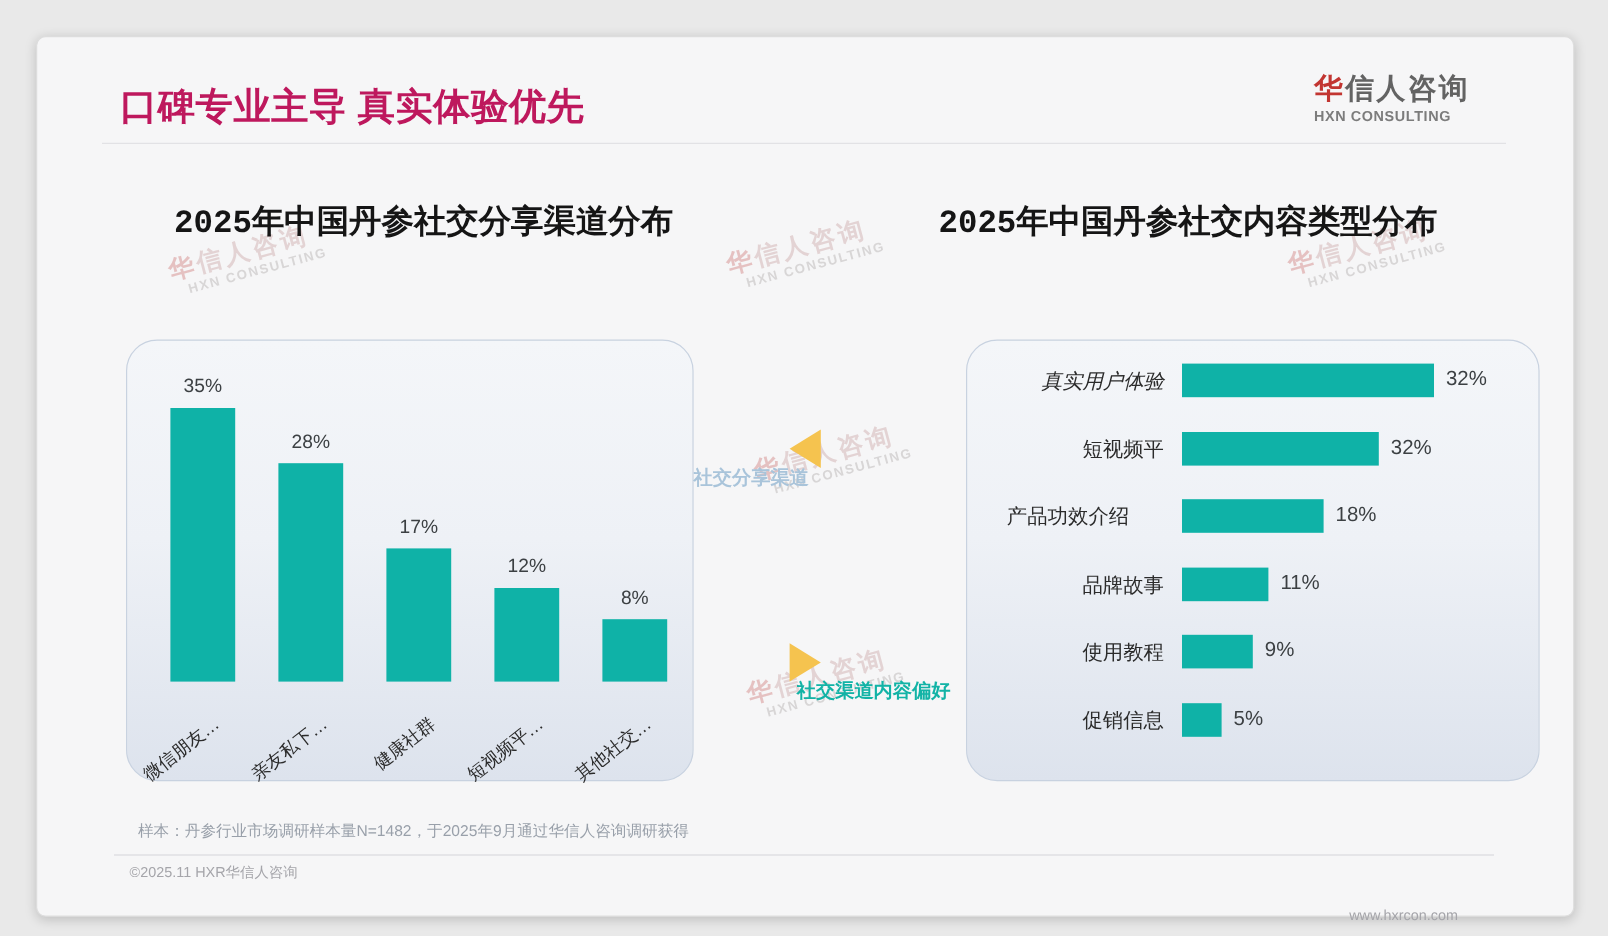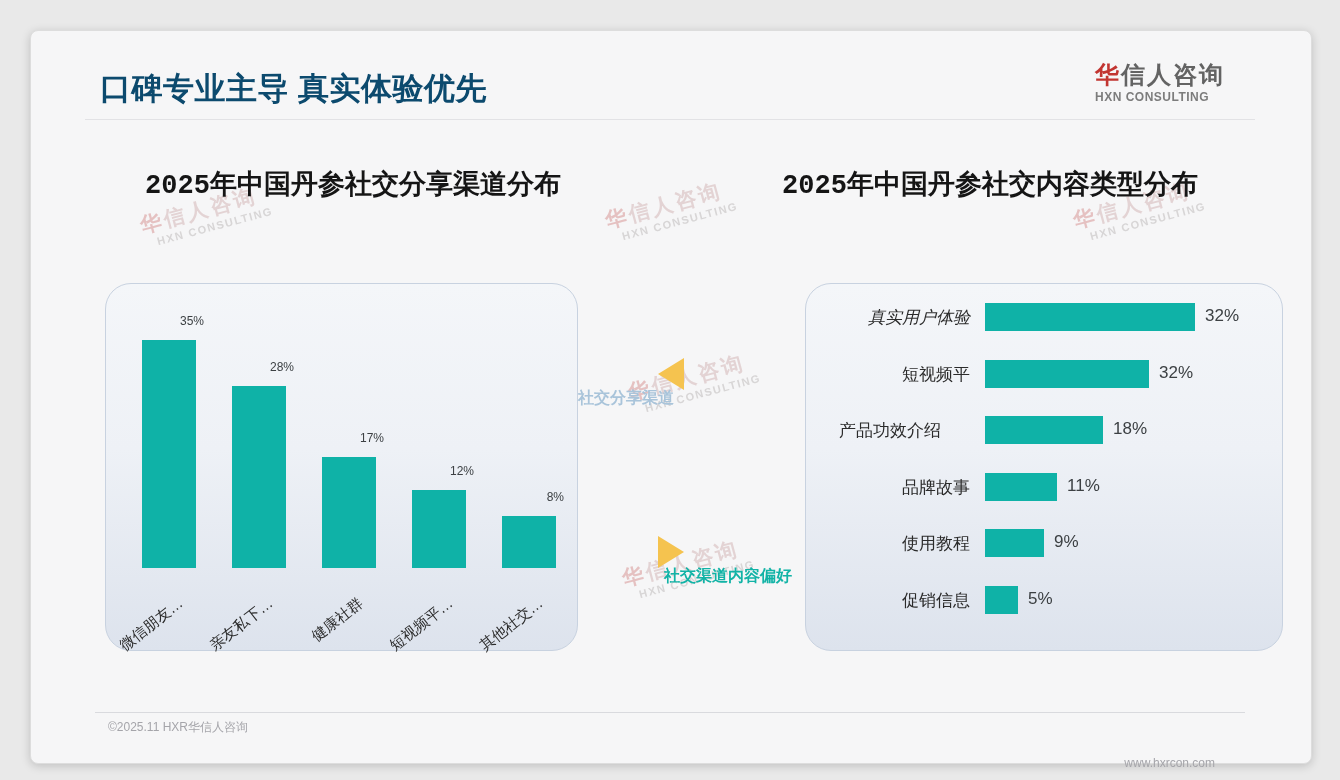--- a/index.html
+++ b/index.html
@@ -1,40 +1,40 @@
 <!DOCTYPE html>
 <html><head>
 <meta charset="utf-8">
 <style>
   html,body{margin:0;padding:0;}
   body{font-family:"Liberation Sans","DejaVu Sans",sans-serif;background:#e9e9e9;}
   #stage{position:relative;width:1340px;height:780px;background:#e9e9e9;overflow:hidden;}
   #card{position:absolute;left:30px;top:30px;width:1280px;height:732px;background:#f6f6f7;
         border-radius:8px;box-shadow:0 2px 10px rgba(0,0,0,0.18);border:1px solid #ddd;}
   .abs{position:absolute;}
-  #page-title{left:100px;top:68px;font-size:31px;font-weight:bold;color:#0c4a6e;letter-spacing:0.5px;}
+  #page-title{left:100px;top:68px;font-size:31px;font-weight:bold;color:#be185d;letter-spacing:0.5px;}
   #header-divider{left:85px;top:119px;width:1170px;height:1px;background:#e2e2e5;}
   
   #logo{left:1095px;top:62px;width:150px;text-align:left;}
   #logo .cn{font-size:24px;font-weight:bold;color:#636363;letter-spacing:2px;line-height:26px;}
   #logo .cn .accent{color:#c23531;}
   #logo .en{font-size:12px;font-weight:bold;color:#7c7c7c;letter-spacing:0.5px;margin-top:2px;}
   
   .chart-title{font-size:27px;font-weight:bold;color:#151515;text-align:center;white-space:nowrap;font-family:Liberation Mono, monospace;}
   #left-title{left:133px;top:166px;width:440px;}
   #right-title{left:770px;top:166px;width:440px;}
   
   .panel{position:absolute;top:283px;height:368px;border-radius:26px;
          background:linear-gradient(180deg,#f4f6f9 0%,#eef1f6 45%,#dde3ed 100%);
          border:1px solid #c8d2e0;box-sizing:border-box;}
   #panel-left{left:105px;width:473px;}
   #panel-right{left:805px;width:478px;}
   
   .bar-v{position:absolute;background:#0fb2a7;}
-  .vlabel{position:absolute;width:70px;text-align:right;font-size:12px;color:#3c4043;}
+  .vlabel{position:absolute;width:70px;text-align:center;font-size:16px;color:#3c4043;}
   .cat-label{position:absolute;width:130px;text-align:right;font-size:15px;color:#2b2b2b;
              transform:rotate(-38deg);transform-origin:100% 50%;white-space:nowrap;}
   
   .row-label{position:absolute;width:160px;text-align:right;font-size:17px;color:#2b2b2b;white-space:nowrap;}
   .bar-h{position:absolute;height:28px;background:#0fb2a7;}
   .hval{position:absolute;font-size:17px;color:#3c4043;white-space:nowrap;}
   
   .tri{width:0;height:0;}
   #tri-left{left:658px;top:358px;border-top:16px solid transparent;border-bottom:16px solid transparent;border-right:26px solid #f5c34f;}
   #tri-right{left:658px;top:536px;border-top:16px solid transparent;border-bottom:16px solid transparent;border-left:26px solid #f5c34f;}
@@ -146,16 +146,17 @@
       <div class="abs row-label" style="left: 810px; top: 588.5px;">促销信息</div>
       <div class="abs bar-h" style="left: 985px; top: 585.5px; width: 33px; background: rgb(15, 178, 167);"></div>
       <div class="abs hval" style="left: 1028px; top: 588.5px;">5%</div>
     </div>
 
   <div id="tri-left" class="abs tri"></div>
   <div id="anno-channel" class="abs">社交分享渠道</div>
   <div id="tri-right" class="abs tri"></div>
   <div id="anno-preference" class="abs">社交渠道内容偏好</div>
 
+  <div id="footnote" class="abs">样本：丹参行业市场调研样本量N=1482，于2025年9月通过华信人咨询调研获得</div>
   <div id="footer-divider" class="abs"></div>
   <div id="footer-left" class="abs">©2025.11 HXR华信人咨询</div>
   <div id="footer-right" class="abs">www.hxrcon.com</div>
 </div>
 
 </body></html>

